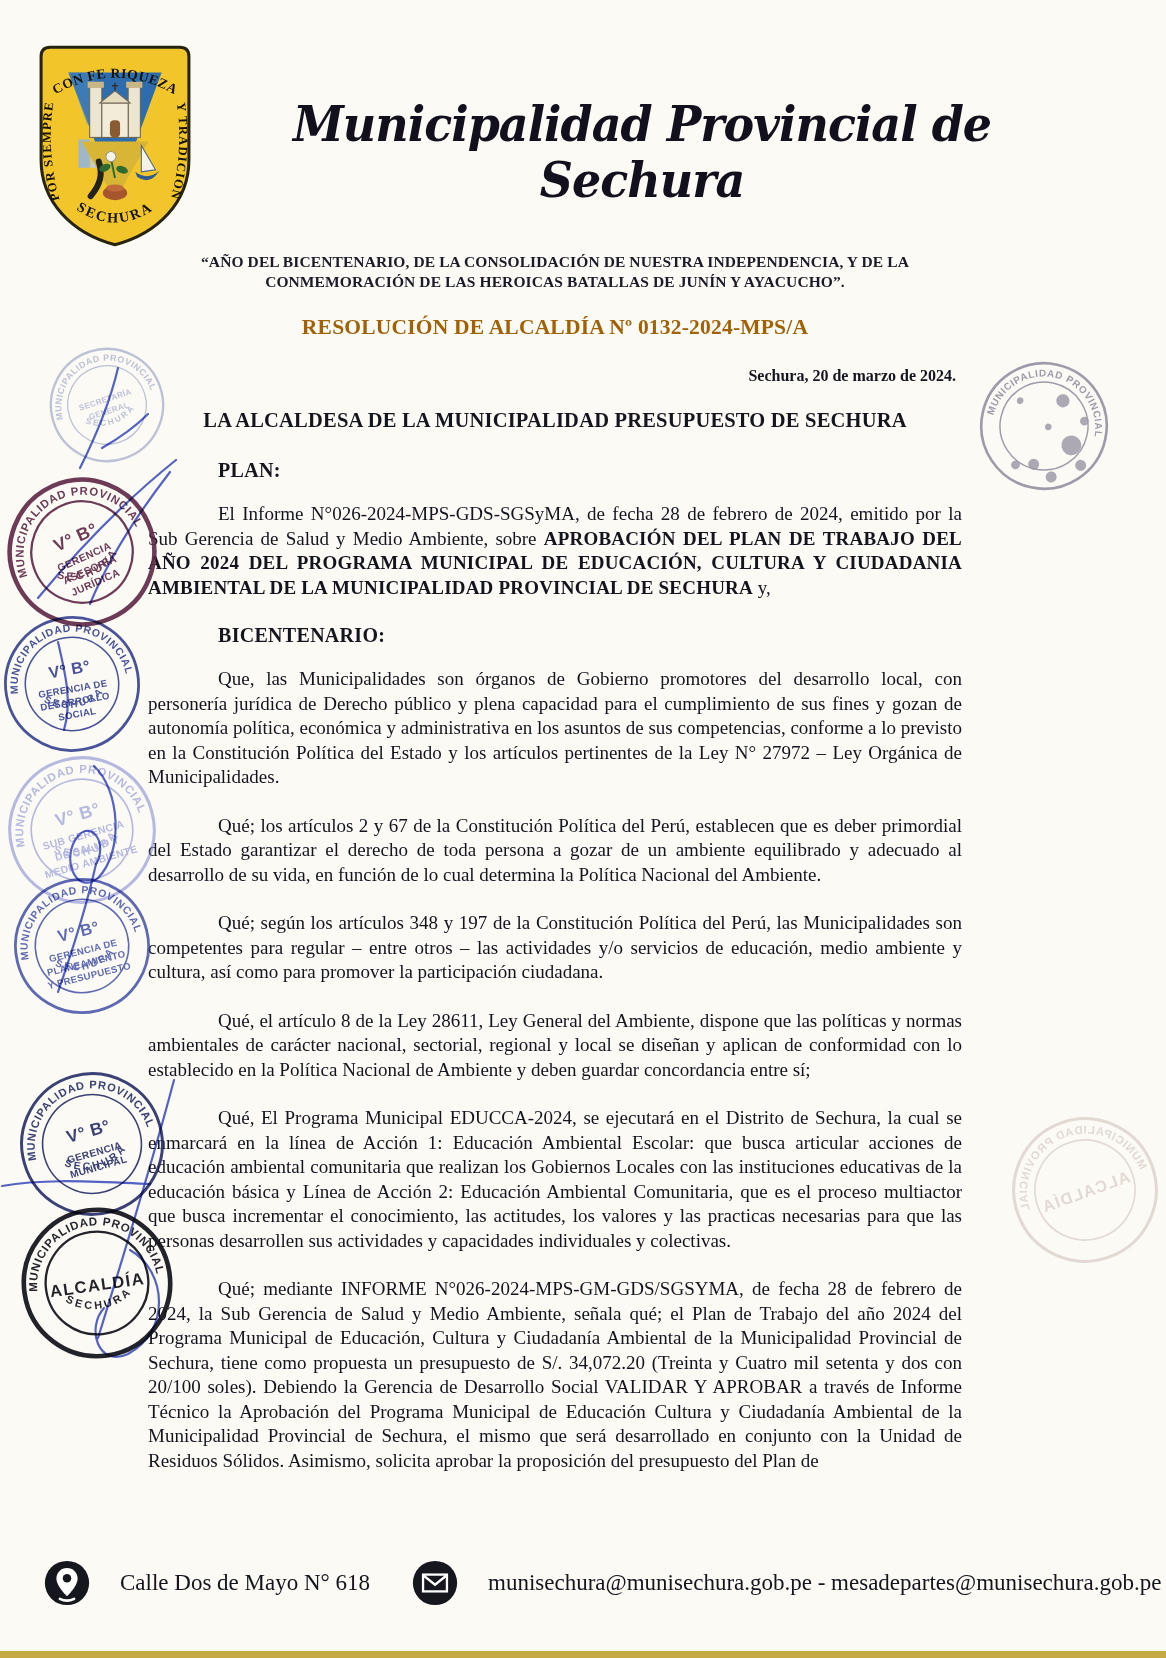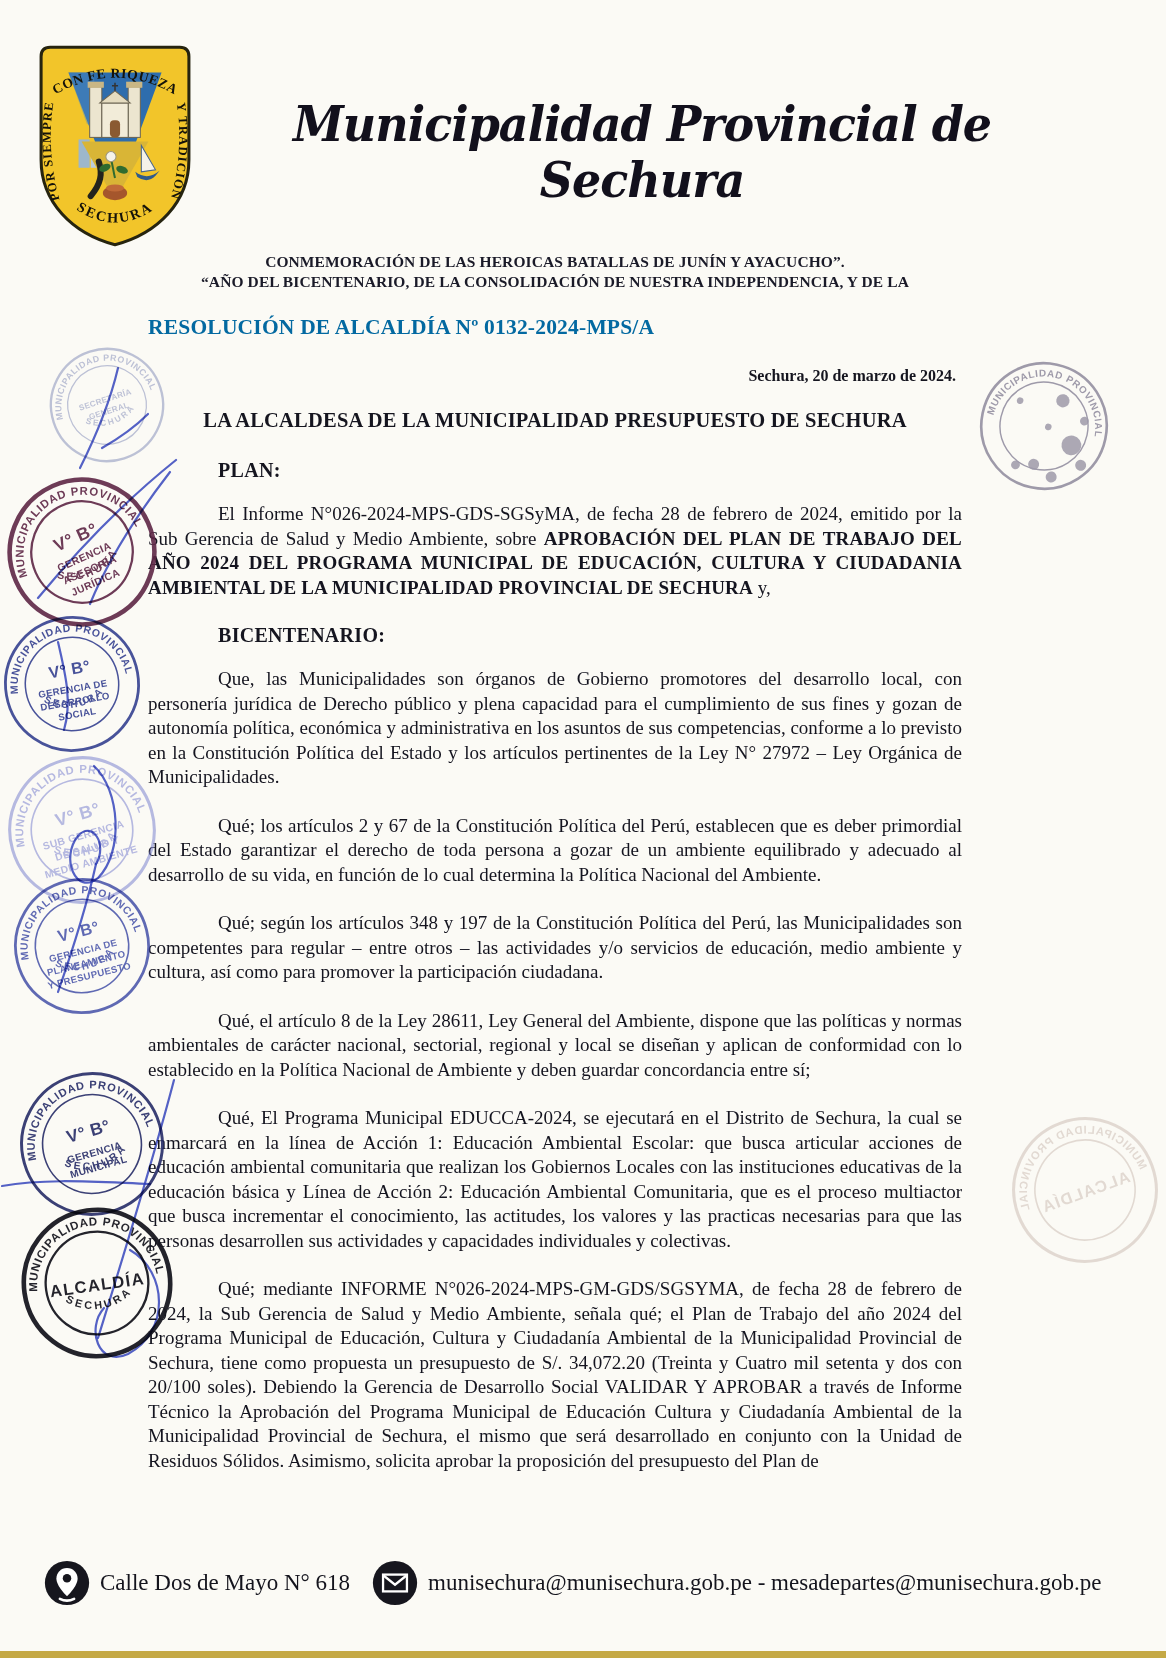--- a/index.html
+++ b/index.html
@@ -16,38 +16,38 @@
     font-size:46px;letter-spacing:-1px;text-align:center;color:#12101c;
     transform:scaleY(1.04);
   }
   
   .content{position:absolute;left:148px;top:252px;width:814px;z-index:1;}
   .quote{
     margin:0 46px 24px;font-weight:bold;font-size:15.5px;line-height:19.5px;
     text-align:center;letter-spacing:.1px;color:#1a1a28;
   }
   .quote span{display:block;}
-  .res-title{margin:0 0 27px;font-weight:bold;font-size:21.5px;text-align:left;letter-spacing:.2px;color:#0369a1;}
+  .res-title{margin:0 0 27px;font-weight:bold;font-size:21.5px;text-align:center;letter-spacing:.2px;color:#a16207;}
   .date-line{margin:0 6px 24px 0;font-weight:bold;font-size:16px;text-align:right;}
   .issuer{margin:0 0 27px;font-weight:bold;font-size:20.5px;text-align:center;letter-spacing:.2px;}
   .sec-label{margin:0 0 20px 70px;font-weight:bold;font-size:20px;letter-spacing:.3px;}
   .para{
     margin:0 0 24px;font-size:19px;line-height:24.5px;text-align:justify;
     text-indent:70px;color:#14141f;
   }
   .para b{letter-spacing:.2px;}
   
   #stamps-layer{position:absolute;inset:0;z-index:2;pointer-events:none;}
   #stamps-layer svg{mix-blend-mode:multiply;font-family:"Liberation Sans",sans-serif;}
   .signatures{position:absolute;inset:0;width:100%;height:100%;z-index:3;pointer-events:none;mix-blend-mode:multiply;}
   .signatures path{fill:none;stroke:#2b3cc0;stroke-width:2.2;stroke-linecap:round;opacity:.8;}
   
   .footer{
     position:absolute;left:44px;top:1560px;width:1094px;z-index:1;
-    display:flex;align-items:center;gap:10px;font-size:23px;color:#14141d;white-space:nowrap;font-family:Liberation Serif, serif;
+    display:flex;align-items:center;gap:30px;font-size:23px;color:#14141d;white-space:nowrap;font-family:Liberation Serif, serif;
   }
   .ficon{width:46px;height:46px;flex:0 0 auto;}
   .ficon.env{margin-left:12px;}
   .strip{position:absolute;left:0;right:0;bottom:0;height:7px;background:#bfa032;opacity:.9;z-index:4;}
 </style>
 </head>
 <body>
 
 <div class="page">
 
@@ -90,22 +90,22 @@
     <text font-size="13.5" font-weight="bold" fill="#15130a" letter-spacing=".5"><textPath href="#lg-top" startOffset="50%" text-anchor="middle">CON FE RIQUEZA</textPath></text>
     <text font-size="12.5" font-weight="bold" fill="#15130a" letter-spacing="1"><textPath href="#lg-left" startOffset="50%" text-anchor="middle">POR SIEMPRE</textPath></text>
     <text font-size="12.5" font-weight="bold" fill="#15130a" letter-spacing="1"><textPath href="#lg-right" startOffset="50%" text-anchor="middle">Y TRADICIÓN</textPath></text>
     <text font-size="14" font-weight="bold" fill="#15130a" letter-spacing="2"><textPath href="#lg-bot" startOffset="50%" text-anchor="middle">SECHURA</textPath></text>
   </svg>
 
   <h1 class="brand">Municipalidad Provincial de Sechura</h1>
 
   <div class="content">
     <p class="quote">
+      <span>“AÑO DEL BICENTENARIO, DE LA CONSOLIDACIÓN DE NUESTRA INDEPENDENCIA, Y DE LA</span>
       <span>CONMEMORACIÓN DE LAS HEROICAS BATALLAS DE JUNÍN Y AYACUCHO”.</span>
-      <span>“AÑO DEL BICENTENARIO, DE LA CONSOLIDACIÓN DE NUESTRA INDEPENDENCIA, Y DE LA</span>
     </p>
 
     <p class="res-title">RESOLUCIÓN DE ALCALDÍA Nº 0132-2024-MPS/A</p>
 
     <p class="date-line">Sechura, 20 de marzo de 2024.</p>
 
     <p class="issuer">LA ALCALDESA DE LA MUNICIPALIDAD PRESUPUESTO DE SECHURA</p>
 
     <p class="sec-label">PLAN:</p>
 

